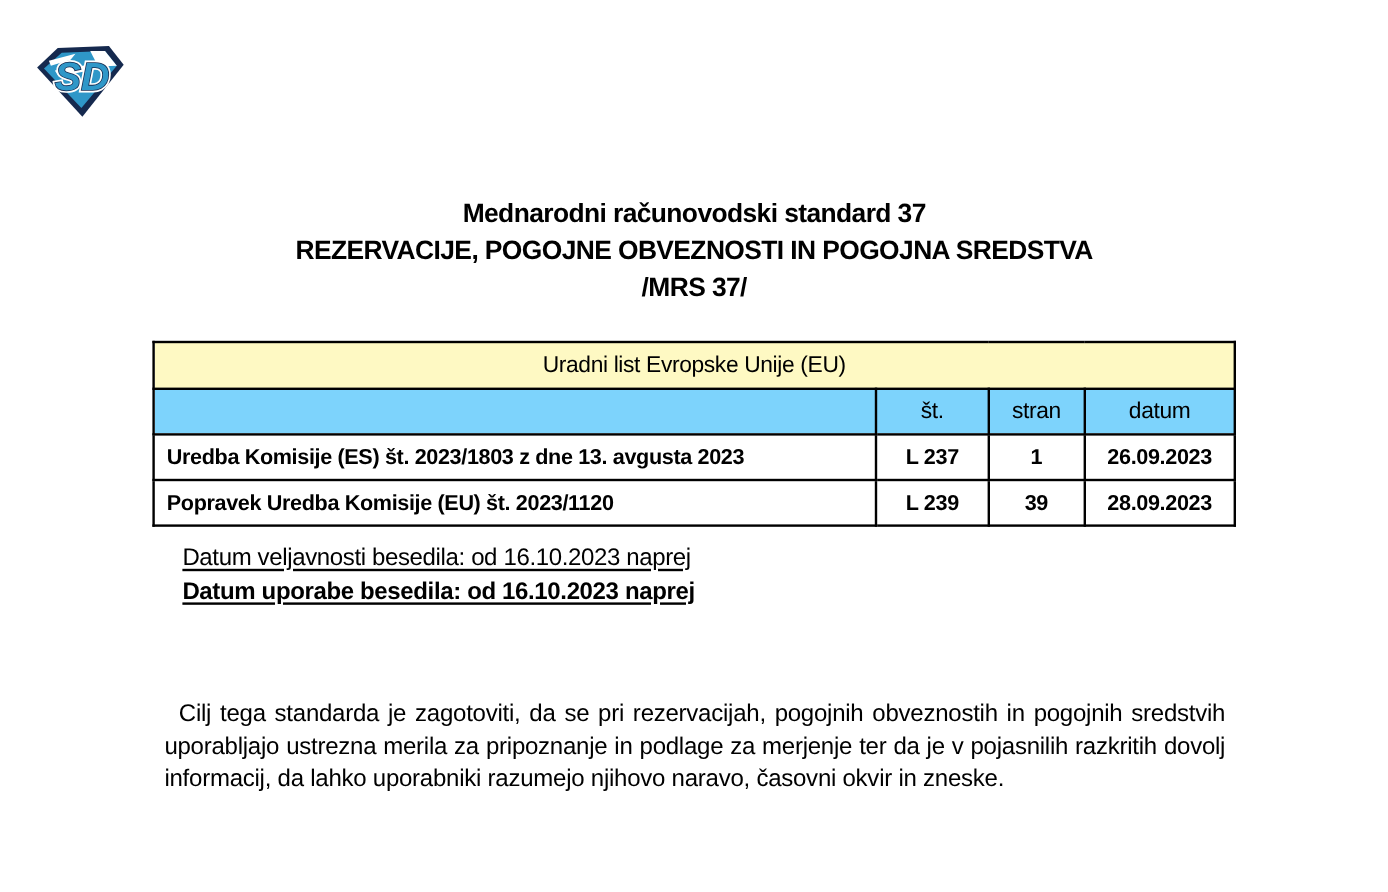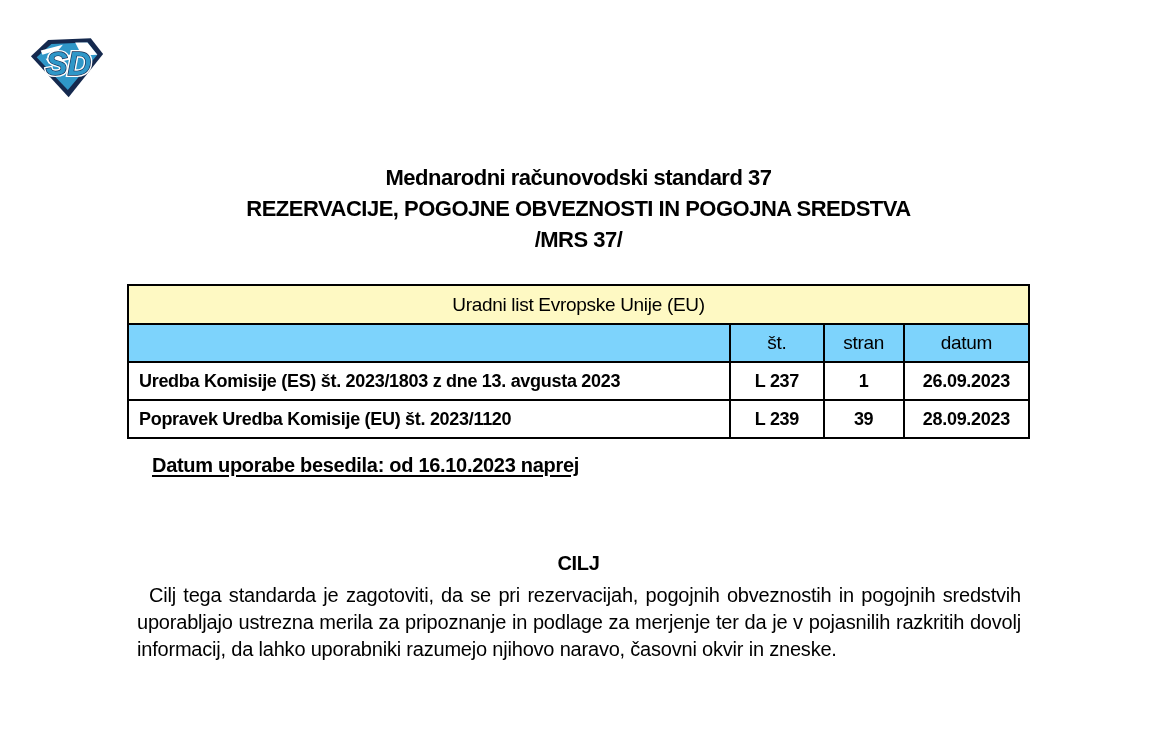--- a/index.html
+++ b/index.html
@@ -127,20 +127,20 @@
       <tr>
         <td class="name-cell">Popravek Uredba Komisije (EU) št. 2023/1120</td>
         <td class="data-cell">L 239</td>
         <td class="data-cell">39</td>
         <td class="data-cell">28.09.2023</td>
       </tr>
     </tbody>
   </table>
 
   <div class="dates">
+    <div class="d1">Datum veljavnosti besedila: od 16.10.2023 naprej</div>
     <div class="d2">Datum uporabe besedila: od 16.10.2023 naprej</div>
   </div>
 
-  <div class="heading-center h-cilj">CILJ</div>
   <div class="body-par">Cilj tega standarda je zagotoviti, da se pri rezervacijah, pogojnih obveznostih in pogojnih sredstvih uporabljajo ustrezna merila za pripoznanje in podlage za merjenje ter da je v pojasnilih razkritih dovolj informacij, da lahko uporabniki razumejo njihovo naravo, časovni okvir in zneske.</div>
 
 
 </div>
 
 </body></html>

